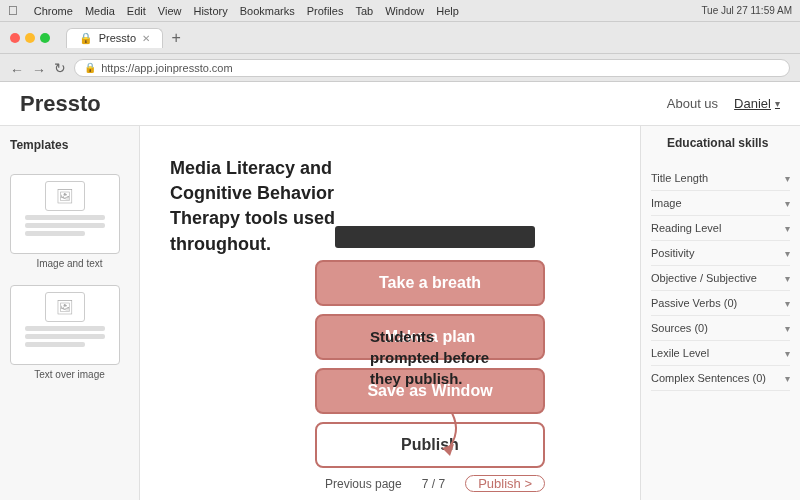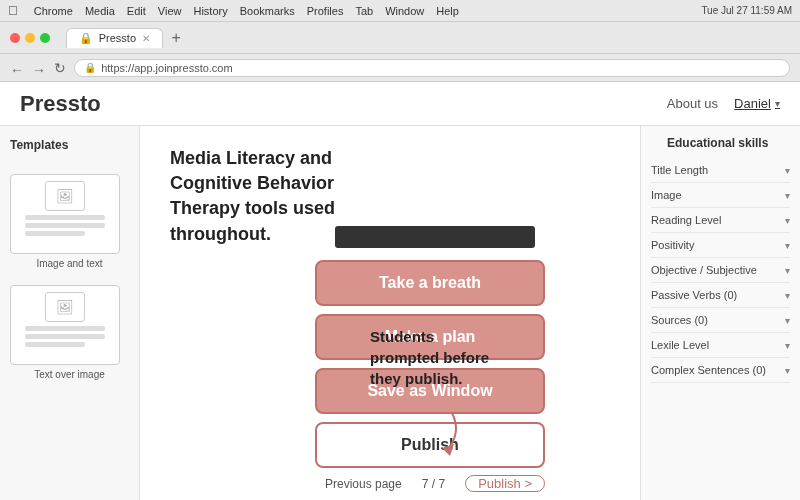--- a/index.html
+++ b/index.html
@@ -37,42 +37,42 @@
     .template-item { margin-bottom: 16px; cursor: pointer; }
     .template-preview { width: 110px; height: 80px; background: #fff; border: 1px solid #ccc; border-radius: 4px; display: flex; flex-direction: column; align-items: center; padding: 6px; }
     .preview-img-placeholder { width: 40px; height: 30px; border: 1px solid #ccc; border-radius: 3px; display: flex; align-items: center; justify-content: center; color: #aaa; font-size: 14px; margin-bottom: 4px; }
     .preview-lines { width: 80px; }
     .preview-line { height: 5px; background: #ddd; border-radius: 2px; margin-bottom: 3px; }
     .preview-line.short { width: 60px; }
     .template-label { font-size: 10px; color: #555; text-align: center; margin-top: 4px; }
 
     
     .content-area { flex: 1; background: #fff; padding: 20px 30px; display: flex; flex-direction: column; align-items: flex-start; position: relative; overflow: hidden; }
-    .content-text { font-size: 18px; font-weight: 700; color: #222; line-height: 1.4; width: 200px; }
+    .content-text { font-size: 18px; font-weight: 700; color: #222; line-height: 1.4; width: 200px; margin-top: 10px; }
     .page-slide { position: absolute; top: 100px; left: 175px; width: 240px; }
     .slide-title-bar { width: 200px; height: 22px; background: #333; border-radius: 3px; margin: 0 auto 12px; }
     .slide-buttons { display: flex; flex-direction: column; gap: 8px; }
     .slide-btn { width: 230px; height: 46px; border-radius: 8px; border: 2px solid #c0706a; background: #d9938d; color: #fff; font-size: 16px; font-weight: 600; cursor: pointer; display: flex; align-items: center; justify-content: center; }
     .slide-btn.publish-btn { background: #fff; color: #333; border: 2px solid #c0706a; }
 
     
     .annotation { position: absolute; right: 140px; top: 200px; width: 130px; font-size: 15px; font-weight: 700; color: #222; line-height: 1.4; }
 
     
     .bottom-bar { position: absolute; bottom: 30px; left: 175px; width: 240px; display: flex; align-items: center; justify-content: space-between; padding: 0 10px; }
     .prev-page-label { font-size: 12px; color: #555; cursor: pointer; }
     .page-indicator { font-size: 12px; color: #555; }
     .publish-link { font-size: 13px; color: #c0706a; border: 1.5px solid #c0706a; border-radius: 20px; padding: 0 12px; cursor: pointer; }
 
     
     .arrow-container { position: absolute; bottom: 60px; right: 168px; }
 
     
     .sidebar-right { width: 160px; background: #f9f9f9; border-left: 1px solid #e0e0e0; padding: 10px 10px; overflow-y: auto; }
-    .skills-title { font-size: 12px; font-weight: 700; color: #333; margin-bottom: 8px; padding-left: 16px; }
+    .skills-title { font-size: 12px; font-weight: 700; color: #333; margin-bottom: 16px; padding-left: 16px; }
     .skill-item { display: flex; align-items: center; justify-content: space-between; padding: 6px 0; border-bottom: 1px solid #e8e8e8; cursor: pointer; }
     .skill-label { font-size: 11px; color: #444; }
     .skill-chevron { font-size: 10px; color: #888; }
 
     
     .mac-menubar { background: #e8e8e8; height: 22px; display: flex; align-items: center; padding: 0 8px; font-size: 11px; color: #333; gap: 12px; border-bottom: 1px solid #ccc; }
     .mac-menu-item { cursor: pointer; }
     .mac-logo { font-weight: 900; font-size: 13px; margin-right: 4px; }
     .mac-right { margin-left: auto; display: flex; gap: 8px; font-size: 10px; color: #444; }
   </style>

